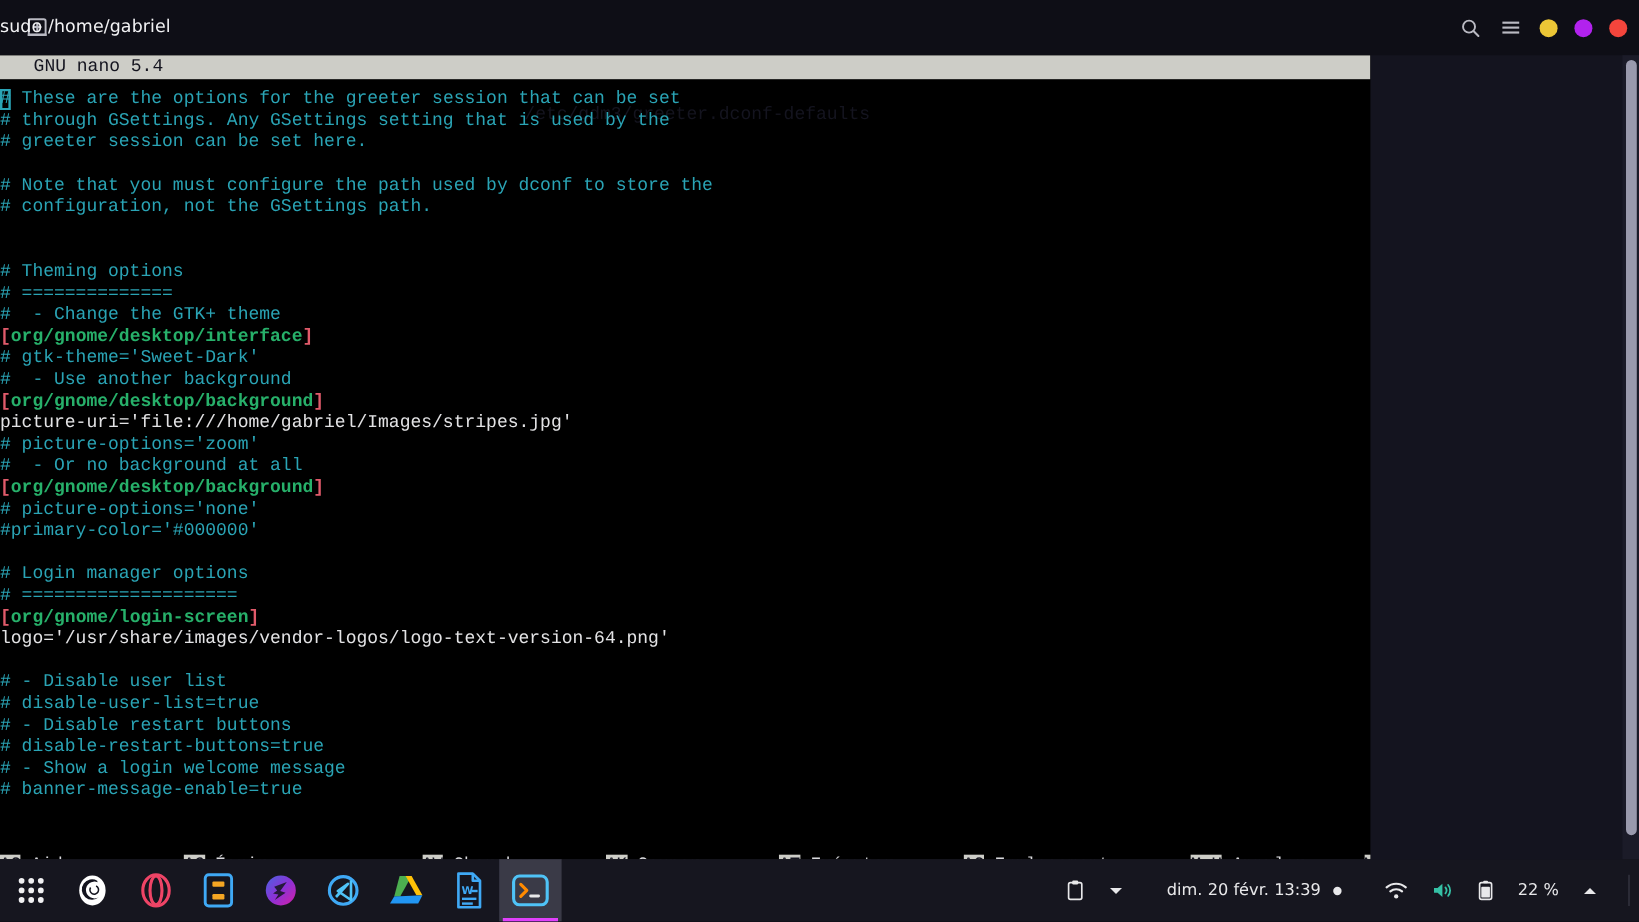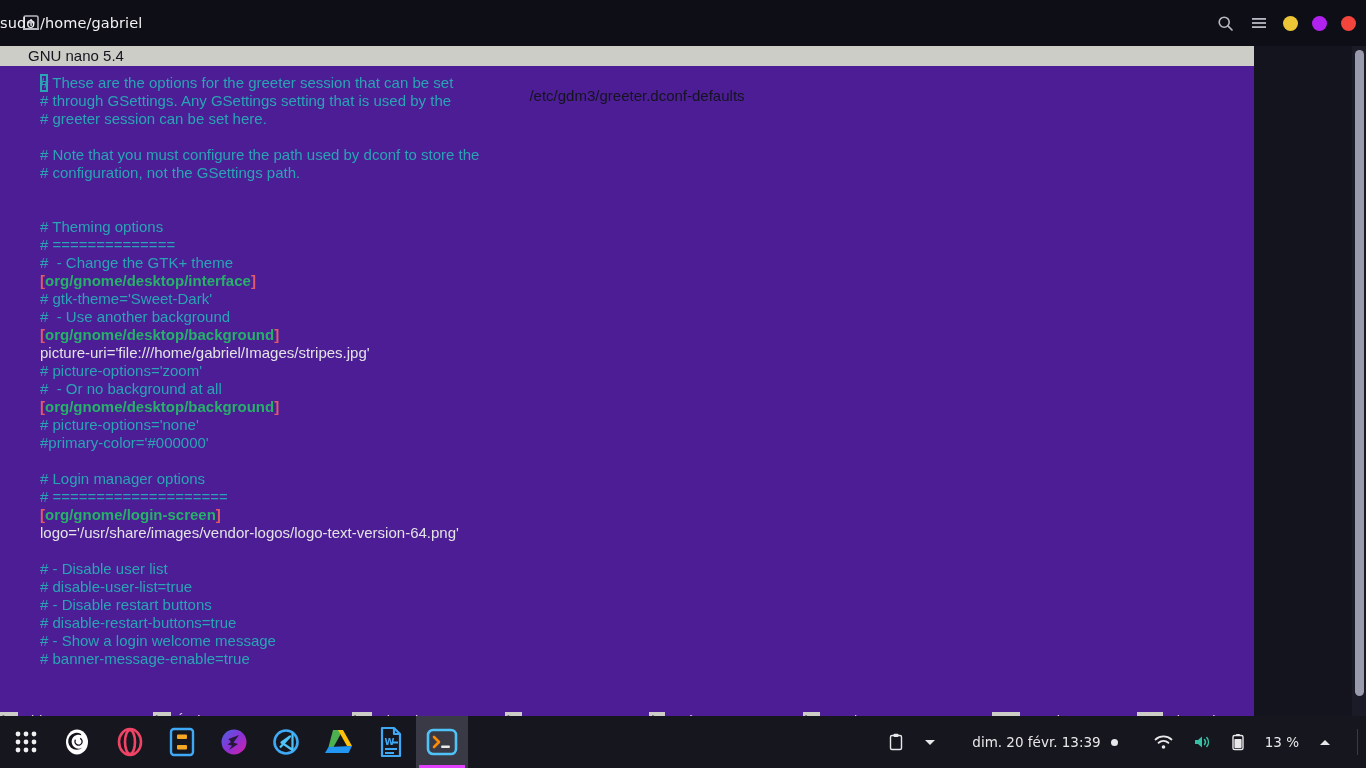--- a/index.html
+++ b/index.html
@@ -32,23 +32,23 @@
   #titlebar-right {
     position: absolute; right: 10px; top: 0; height: 46px;
     display: flex; align-items: center; gap: 14px;
   }
   .tb-icon { width: 20px; height: 20px; display:flex; align-items:center; justify-content:center; }
   .wbtn { width: 15px; height: 15px; border-radius: 50%; }
 
   
   #terminal {
     position: absolute; top: 46px; left: 0;
-    width: 1254px; height: 670px;
-    background: #4c1d95;
-    font-family: Liberation Sans, sans-serif;
+    width: 1142px; height: 670px;
+    background: #000000;
+    font-family: Liberation Mono, monospace;
     font-size: 15px;
     line-height: 18px;
     overflow: hidden;
   }
   
   #nano-header {
     position: relative;
     height: 20px; line-height: 20px;
     background: #cdcdc7; color: #14141f;
     font-size: 15px;
@@ -58,21 +58,20 @@
   #nano-filename {
     position: absolute; left:0; right:0; text-align: center; margin-left: 20px;
   }
 
   
   #code {
     position: relative;
     padding-top: 8px;
     white-space: pre;
     color: #d7d7d9;
-    padding-left: 40px;
   }
   .ln { height: 18px; line-height: 18px; white-space: pre; padding-left: 0px; }
   .cmt  { color: #2aa4b5; }
   .sect { color: #27b06a; font-weight: bold; }
   .brk  { color: #e05a6a; font-weight: bold; }
   .plain{ color: #e3e3e5; }
   .cursor {
     display:inline-block;
     box-shadow: inset 0 0 0 2px #2aa4b5;
     color: #2aa4b5;
@@ -314,21 +313,21 @@
         <path d="M13.8 3.5 A7 7 0 0 1 13.8 12.5" fill="none" stroke="#35c0a5" stroke-width="1.5" stroke-linecap="round"></path>
       </svg>
     </div>
     <div class="tray-ico">
       <svg width="14" height="18" viewBox="0 0 14 18">
         <rect x="2" y="2.5" width="10" height="14" rx="1.6" fill="none" stroke="#e8e8ea" stroke-width="1.4"></rect>
         <rect x="5" y="1" width="4" height="2" rx="0.8" fill="#e8e8ea"></rect>
         <rect x="3.4" y="6" width="7.2" height="9" rx="0.8" fill="#e8e8ea"></rect>
       </svg>
     </div>
-    <span>13 %</span>
+    <span>22 %</span>
     <div class="tray-ico">
       <svg width="12" height="9" viewBox="0 0 12 9">
           <path d="M1 7 L6 2 L11 7 Z" fill="#e8e8ea"></path>
         </svg>
     </div>
     <div id="tray-divider"></div>
   </div>
 </div>
 
 </body></html>

